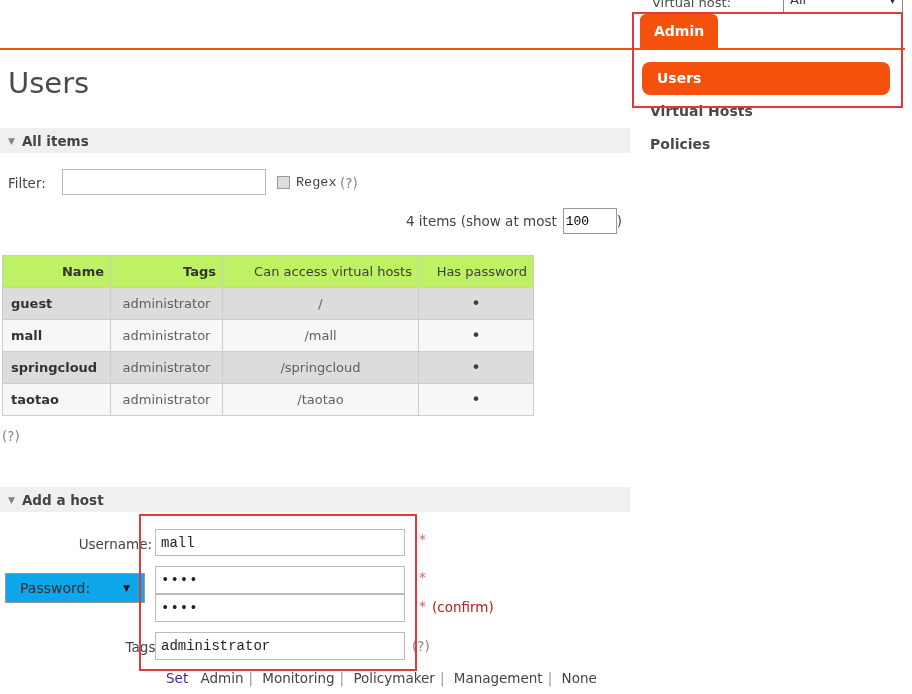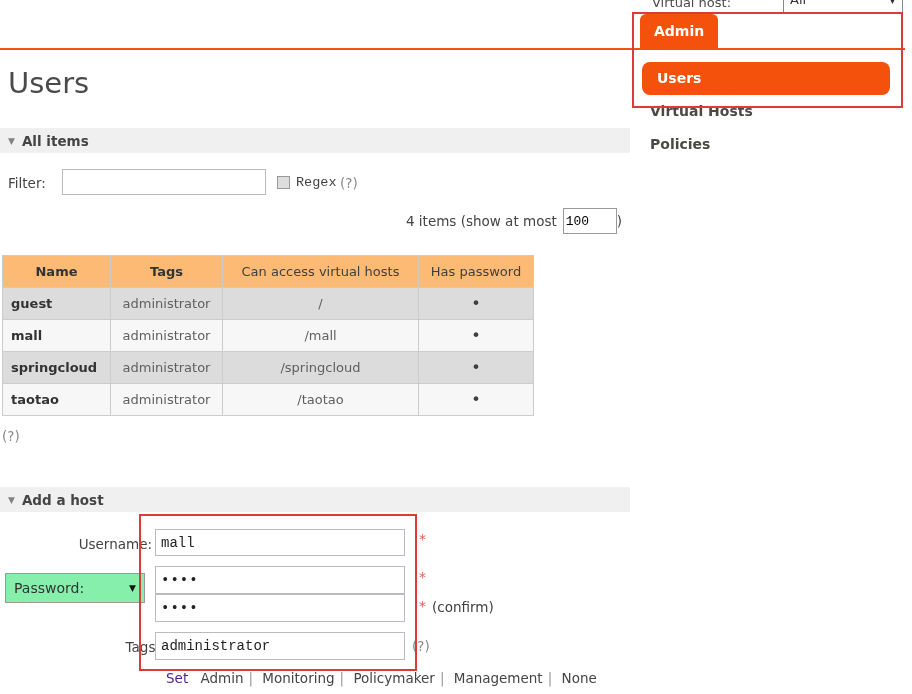--- a/index.html
+++ b/index.html
@@ -60,47 +60,47 @@
   .regex-help{left:340px;top:175px;}
 
   
   .items-row{left:300px;top:208px;width:322px;height:26px;display:flex;align-items:center;justify-content:flex-end;font-size:13.5px;color:#444;}
   .show-input{width:54px;height:26px;border:1px solid #999;box-sizing:border-box;margin-left:6px;
     font-family:"Liberation Mono",monospace;font-size:13px;text-align:left;}
 
   
   .users-table{left:2px;top:255px;border-collapse:collapse;table-layout:fixed;font-size:13px;}
   .users-table th,.users-table td{border:1px solid #ccc;height:31px;padding:0 6px;overflow:hidden;}
-  .users-table th{background:#fdba74;color:#3f3f3f;text-align:center;font-weight:normal;}
+  .users-table th{background:#bef264;color:#3f3f3f;text-align:right;font-weight:normal;}
   .users-table th.b{font-weight:bold;color:#333;}
   .users-table tr.dark td{background:#dcdcdc;}
   .users-table tr.light td{background:#f7f7f7;}
   .users-table td.name{font-weight:bold;color:#333;text-align:left;padding-left:8px;}
   .users-table td.c{text-align:center;color:#5f5f5f;}
   .users-table td.dot{text-align:center;color:#3f3f3f;font-size:16px;}
   .tbl-help{left:2px;top:428px;}
 
   
   .frm-label{font-size:13.5px;color:#444;text-align:right;width:112px;}
   .lbl-username{left:40px;top:536px;}
   .lbl-tags{left:48px;top:639px;}
   .mono-input{border:1px solid #bbb;box-sizing:border-box;font-family:"Liberation Mono",monospace;
     font-size:14px;color:#222;padding:0 5px;background:#fff;}
   .inp-username{left:155px;top:529px;width:250px;height:27px;}
   .inp-pass1{left:155px;top:566px;width:250px;height:28px;letter-spacing:1px;}
   .inp-pass2{left:155px;top:594px;width:250px;height:28px;letter-spacing:1px;}
   .inp-tags{left:155px;top:632px;width:250px;height:28px;}
   .pw-select{
-    left:5px;top:573px;width:140px;height:30px;border:1px solid #999;background:#86efac;box-sizing:border-box;
-    display:flex;align-items:center;justify-content:space-between;padding:0 8px;font-size:14px;color:#333;cursor:pointer;
+    left:5px;top:573px;width:140px;height:30px;border:1px solid #999;background:#0ea5e9;box-sizing:border-box;
+    display:flex;align-items:center;justify-content:space-between;padding:0 14px;font-size:14px;color:#333;cursor:pointer;
   }
   .pw-select .arr{font-size:9px;color:#111;}
   .ast{color:#e05c5c;font-size:14px;z-index:4;}
   .ast1{left:419px;top:531px;} .ast2{left:419px;top:569px;} .ast3{left:419px;top:598px;}
-  .confirm-note{left:432px;top:599px;color:#404040;font-size:13.5px;}
+  .confirm-note{left:432px;top:599px;color:#b91c1c;font-size:13.5px;}
   .tags-help{left:412px;top:638px;}
 
   .set-row{left:150px;top:670px;font-size:13.5px;white-space:nowrap;}
   .set-word{color:#4c1d95;margin-right:8px;margin-left:16px;}
   .set-link{color:#444;cursor:pointer;}
   .sep{color:#999;margin:0 5px;}
 </style>
 </head>
 <body>
 

